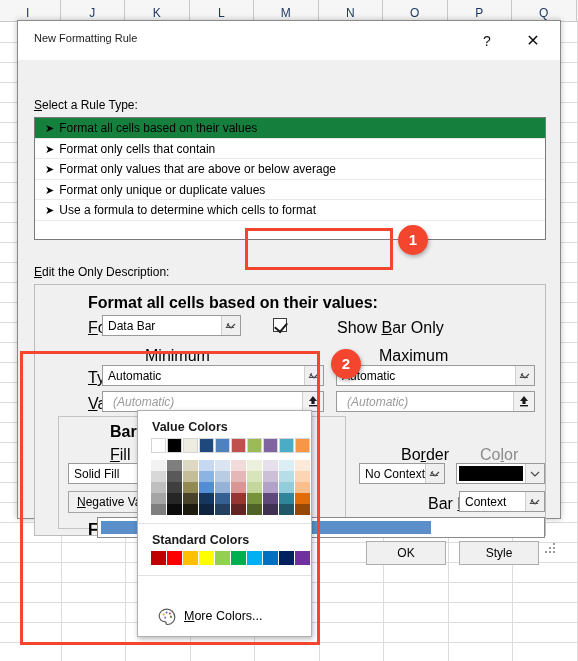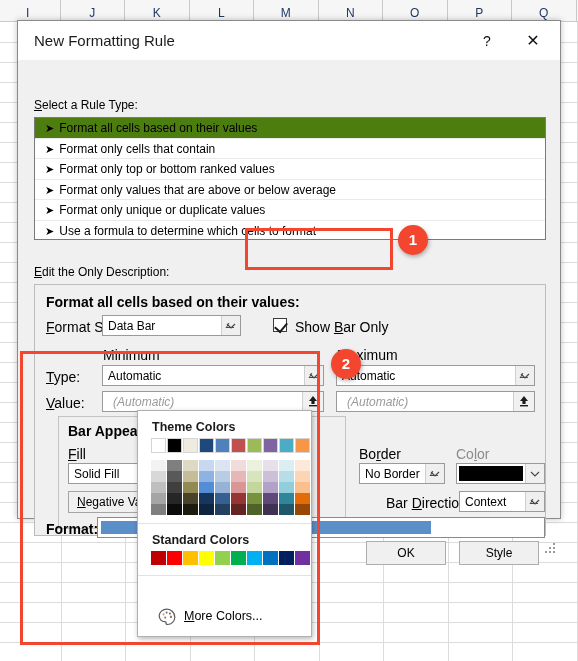--- a/index.html
+++ b/index.html
@@ -28,21 +28,21 @@
   #sheet .vline { position:absolute; top:22px; bottom:0; width:1px; background:#dcdcdc; }
   #sheet .hline { position:absolute; left:0; right:0; height:1px; background:#dcdcdc; }
 
   
   #dialog {
     position:absolute; left:17px; top:20px; width:544px; height:499px;
     background:#f0f0f0; border:1px solid #8a8a8a;
     box-shadow: 0 0 6px rgba(0,0,0,.25);
   }
   .titlebar { height:39px; background:#fff; position:relative; border-bottom:1px solid #fff; }
-  .titlebar .ttl { position:absolute; left:16px; top:11px; font-size:15px; color:#1b1b1b; }
+  .titlebar .ttl { position:absolute; left:16px; top:11px; font-size:11px; color:#1b1b1b; }
   .titlebar .help { position:absolute; right:60px; top:8px; width:26px; height:24px;
       text-align:center; line-height:24px; font-size:14px; color:#111; cursor:default; }
   .titlebar .close { position:absolute; right:10px; top:8px; width:34px; height:24px;
       text-align:center; line-height:23px; font-size:16px; color:#111; cursor:default; }
 
   .body { position:relative; padding:0; }
 
   .sectlabel { position:absolute; font-size:12px; color:#000; }
   .sectlabel u { text-decoration:underline; }
 
@@ -50,30 +50,30 @@
   #ruleList {
     position:absolute; left:16px; top:57px; width:512px; height:123px;
     background:#fff; border:1px solid #7a7a7a;
     overflow:hidden;
   }
   #ruleList .ri {
     height:20.5px; line-height:20px; padding-left:10px; font-size:12px;
     border-bottom:1px solid #eaeaea; white-space:nowrap; cursor:default;
   }
   #ruleList .ri .arr { color:#000; font-size:11px; margin-right:5px; }
-  #ruleList .ri.sel { background:#4d7c0f; }
+  #ruleList .ri.sel { background:#15803d; }
 
   
   #descGroup {
     position:absolute; left:16px; top:224px; width:512px; height:252px;
     background:#f0f0f0; border:1px solid #bcbcbc;
   }
   .bold { font-weight:bold; }
 
-  .lbl { position:absolute; font-size:14px; white-space:nowrap; }
+  .lbl { position:absolute; font-size:16px; white-space:nowrap;margin-left:42px; }
   .lbl.dis { color:#8c8c8c; }
 
   
   .combo {
     position:absolute; height:21px; background:#fff; border:1px solid #9a9a9a;
     font-size:12px; color:#000;
   }
   .combo .txt { position:absolute; left:5px; top:2px; line-height:17px; white-space:nowrap; }
   .combo .arrow {
     position:absolute; right:0; top:0; width:19px; height:19px;
@@ -236,21 +236,20 @@
 
   <div class="body">
 
     <div class="sectlabel" style="left:16px; top:38px;">
       <u>S</u><span>elect a Rule Type:</span>
     </div>
 
     <div id="ruleList">
         <div class="ri sel"><span class="arr">➤</span><span>Format all cells based on their values</span></div>
         <div class="ri"><span class="arr">➤</span><span>Format only cells that contain</span></div>
-        <div class="ri"><span class="arr">➤</span><span>Format only top or bottom ranked values</span></div>
         <div class="ri"><span class="arr">➤</span><span>Format only values that are above or below average</span></div>
         <div class="ri"><span class="arr">➤</span><span>Format only unique or duplicate values</span></div>
         <div class="ri"><span class="arr">➤</span><span>Use a formula to determine which cells to format</span></div>
       </div>
 
     <div class="sectlabel" style="left:16px; top:205px;">
       <u>E</u><span>dit the Only Description:</span>
     </div>
 
     <div id="descGroup">
@@ -341,31 +340,31 @@
           <span class="chev">
               <svg width="10" height="6" viewBox="0 0 10 6">
                 <path d="M1 1 L5 5 L9 1" stroke="#4a4a4a" stroke-width="1.2" fill="none"></path>
               </svg>
             </span>
         </span>
       </div>
 
       <div class="lbl" style="left:324px; top:161px;">Bo<u>r</u>der</div>
       <div class="combo" style="left:324px; top:178px; width:86px;">
-        <span class="txt">No Border</span>
-        <span class="arrow">
-          <span class="chev">
-              <svg width="10" height="6" viewBox="0 0 10 6">
-                <path d="M1 1 L5 5 L9 1" stroke="#4a4a4a" stroke-width="1.2" fill="none"></path>
-              </svg>
-            </span>
-        </span>
-      </div>
-
-      <div class="lbl dis" style="left:421px; top:161px;">Co<u>l</u>or</div>
+        <span class="txt">No Context</span>
+        <span class="arrow">
+          <span class="chev">
+              <svg width="10" height="6" viewBox="0 0 10 6">
+                <path d="M1 1 L5 5 L9 1" stroke="#4a4a4a" stroke-width="1.2" fill="none"></path>
+              </svg>
+            </span>
+        </span>
+      </div>
+
+      <div class="lbl dis" style="left:403px; top:161px;">Co<u>l</u>or</div>
       <div class="swatchbtn" style="left:421px; top:178px; width:89px;">
         <span class="sw" id="borderSwatch" style="background: rgb(0, 0, 0);"></span>
         <span class="arrow">
           <span class="chev">
               <svg width="10" height="6" viewBox="0 0 10 6">
                 <path d="M1 1 L5 5 L9 1" stroke="#4a4a4a" stroke-width="1.2" fill="none"></path>
               </svg>
             </span>
         </span>
       </div>
@@ -402,21 +401,21 @@
         <i style="left:8px;top:4px"></i>
       <i style="left:0;top:8px"></i>
         <i style="left:4px;top:8px"></i>
         <i style="left:8px;top:8px"></i>
     </div>
 
   </div>
 </div>
 
 <div id="colorPopup">
-  <div class="hdr">Theme Colors</div>
+  <div class="hdr">Value Colors</div>
   <div class="swrow themeTop" id="themeTopRow">
       <div class="cell" style="background: rgb(255, 255, 255);"></div>
       <div class="cell" style="background: rgb(0, 0, 0);"></div>
       <div class="cell" style="background: rgb(238, 236, 225);"></div>
       <div class="cell" style="background: rgb(31, 73, 125);"></div>
       <div class="cell" style="background: rgb(79, 129, 189);"></div>
       <div class="cell" style="background: rgb(192, 80, 77);"></div>
       <div class="cell" style="background: rgb(155, 187, 89);"></div>
       <div class="cell" style="background: rgb(128, 100, 162);"></div>
       <div class="cell" style="background: rgb(75, 172, 198);"></div>

